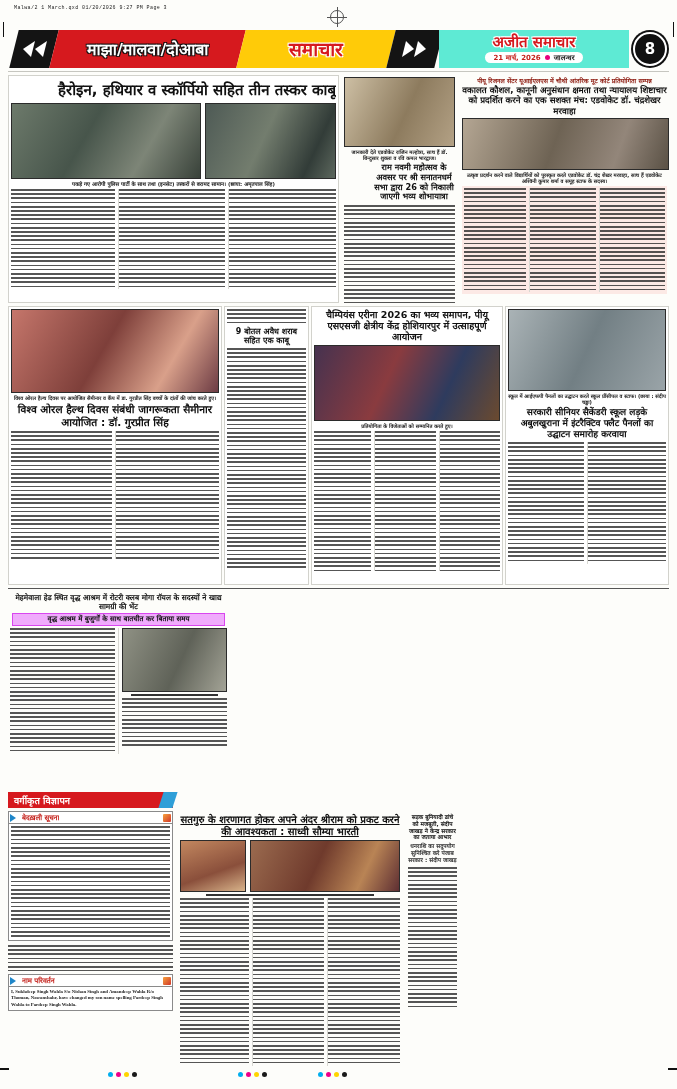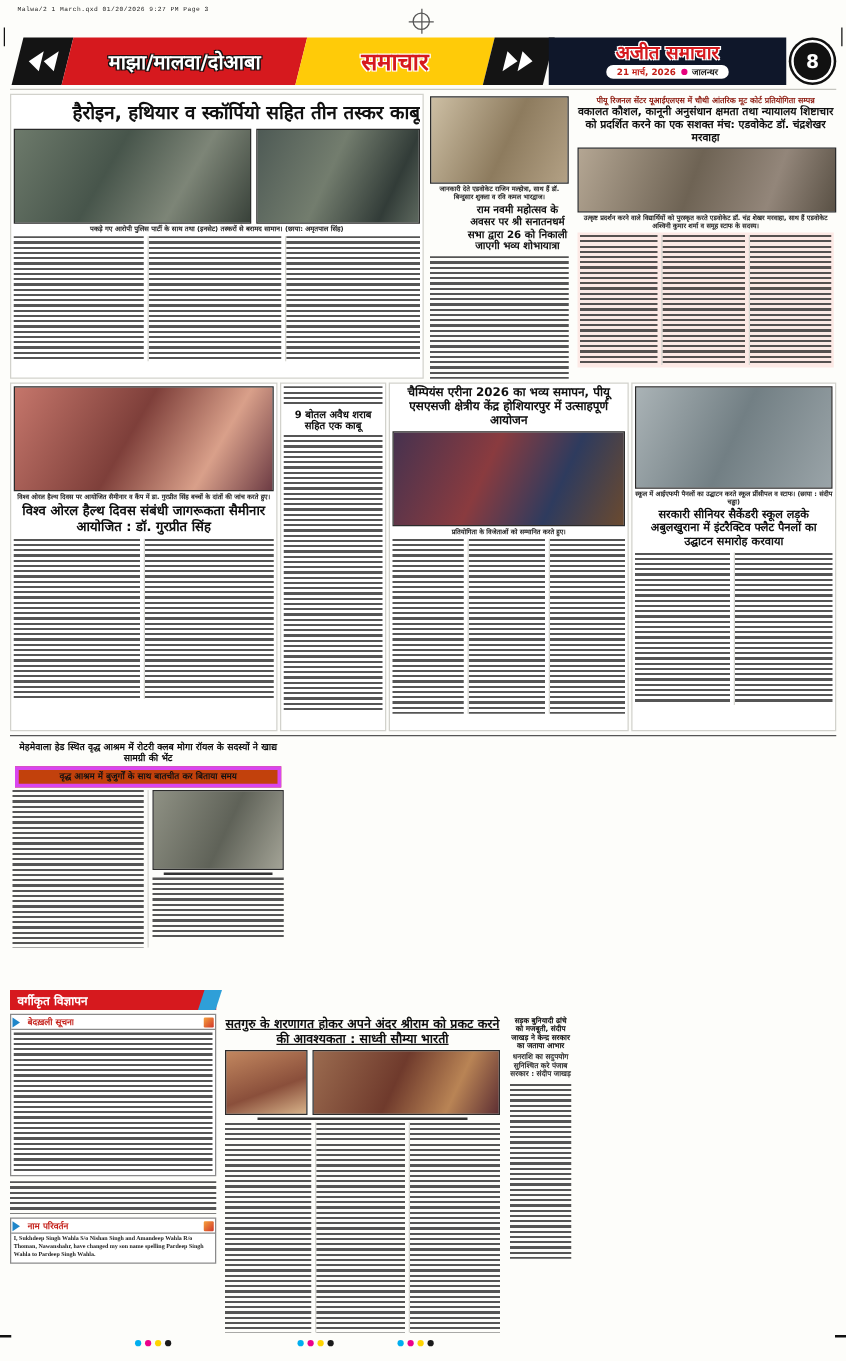--- a/index.html
+++ b/index.html
@@ -22,21 +22,21 @@
   .unskew{transform:skewX(14deg);}
   .blackseg{background:#141414;display:flex;align-items:center;justify-content:center;gap:2px;}
   .tri-l{width:0;height:0;border-top:8px solid transparent;border-bottom:8px solid transparent;border-right:10px solid #fff;}
   .tri-r{width:0;height:0;border-top:8px solid transparent;border-bottom:8px solid transparent;border-left:10px solid #fff;}
   .redseg{background:#d6191e;display:flex;align-items:center;justify-content:center;}
   .redseg .t{color:#fff;font-weight:bold;font-size:16px;white-space:nowrap;
              text-shadow:1px 1px 0 #111,-1px 1px 0 #111,1px -1px 0 #111,-1px -1px 0 #111;}
   .yelseg{background:#ffcb08;display:flex;align-items:center;justify-content:center;}
   .yelseg .t{color:#d6191e;font-weight:bold;font-size:19px;white-space:nowrap;
              text-shadow:1px 1px 0 #fff,-1px 1px 0 #fff,1px -1px 0 #fff,-1px -1px 0 #fff;}
-  .blueseg{background:#0f172a;display:flex;flex-direction:column;align-items:center;justify-content:center;gap:2px;}
+  .blueseg{background:#5eead4;display:flex;flex-direction:column;align-items:center;justify-content:center;gap:2px;}
   .ajit{color:#d6191e;font-weight:bold;font-size:15px;line-height:1;white-space:nowrap;
         text-shadow:1px 1px 0 #fff,-1px 1px 0 #fff,1px -1px 0 #fff,-1px -1px 0 #fff;}
   .datepill{background:#fff;border-radius:7px;padding:0 8px;font-size:7px;font-weight:bold;color:#222;
             display:flex;align-items:center;gap:4px;height:11px;}
   .magdot{width:5px;height:5px;border-radius:50%;background:#e6007e;}
   .pagecircle{width:30px;height:30px;border-radius:50%;background:#111;color:#fff;font-weight:bold;font-size:15px;
               display:flex;align-items:center;justify-content:center;border:2px solid #fff;box-shadow:0 0 0 2px #111;align-self:center;}
   
   .blk{box-sizing:border-box;border:1px solid #d2d2cc;padding:2px;background:#fff;}
   .blk.noborder{border:none;background:transparent;}
@@ -191,21 +191,21 @@
     <div class="cols" style="height:122px;margin-top:3px;">
       <div class="tl"></div>
       <div class="tl"></div>
     </div>
   </div>
 
   <div class="abs rule" style="left:8px;top:588px;width:661px;height:1px;"></div>
 
   <div class="abs blk noborder" style="left:8px;top:592px;width:221px;height:167px;">
     <div class="hl" style="font-size:7.4px;">मेहमेवाला हेड स्थित वृद्ध आश्रम में रोटरी क्लब मोगा रॉयल के सदस्यों ने खाद्य सामग्री की भेंट</div>
-    <div class="hl" style="font-size:7px;border:3px solid #d946ef;background:#c2410c;margin:2px 2px;padding:1px 0;">वृद्ध आश्रम में बुजुर्गों के साथ बातचीत कर बिताया समय</div>
+    <div class="hl" style="font-size:7px;border:1px solid #d946ef;background:#f0abfc;margin:2px 2px;padding:1px 0;">वृद्ध आश्रम में बुजुर्गों के साथ बातचीत कर बिताया समय</div>
     <div class="cols" style="height:126px;">
       <div class="tl"></div>
       <div>
         <div class="ph elder" style="width:100%;height:64px;"></div>
         <div class="capsim" style="width:82%;"></div>
         <div class="tl" style="height:50px;margin-top:2px;"></div>
       </div>
     </div>
   </div>
 

